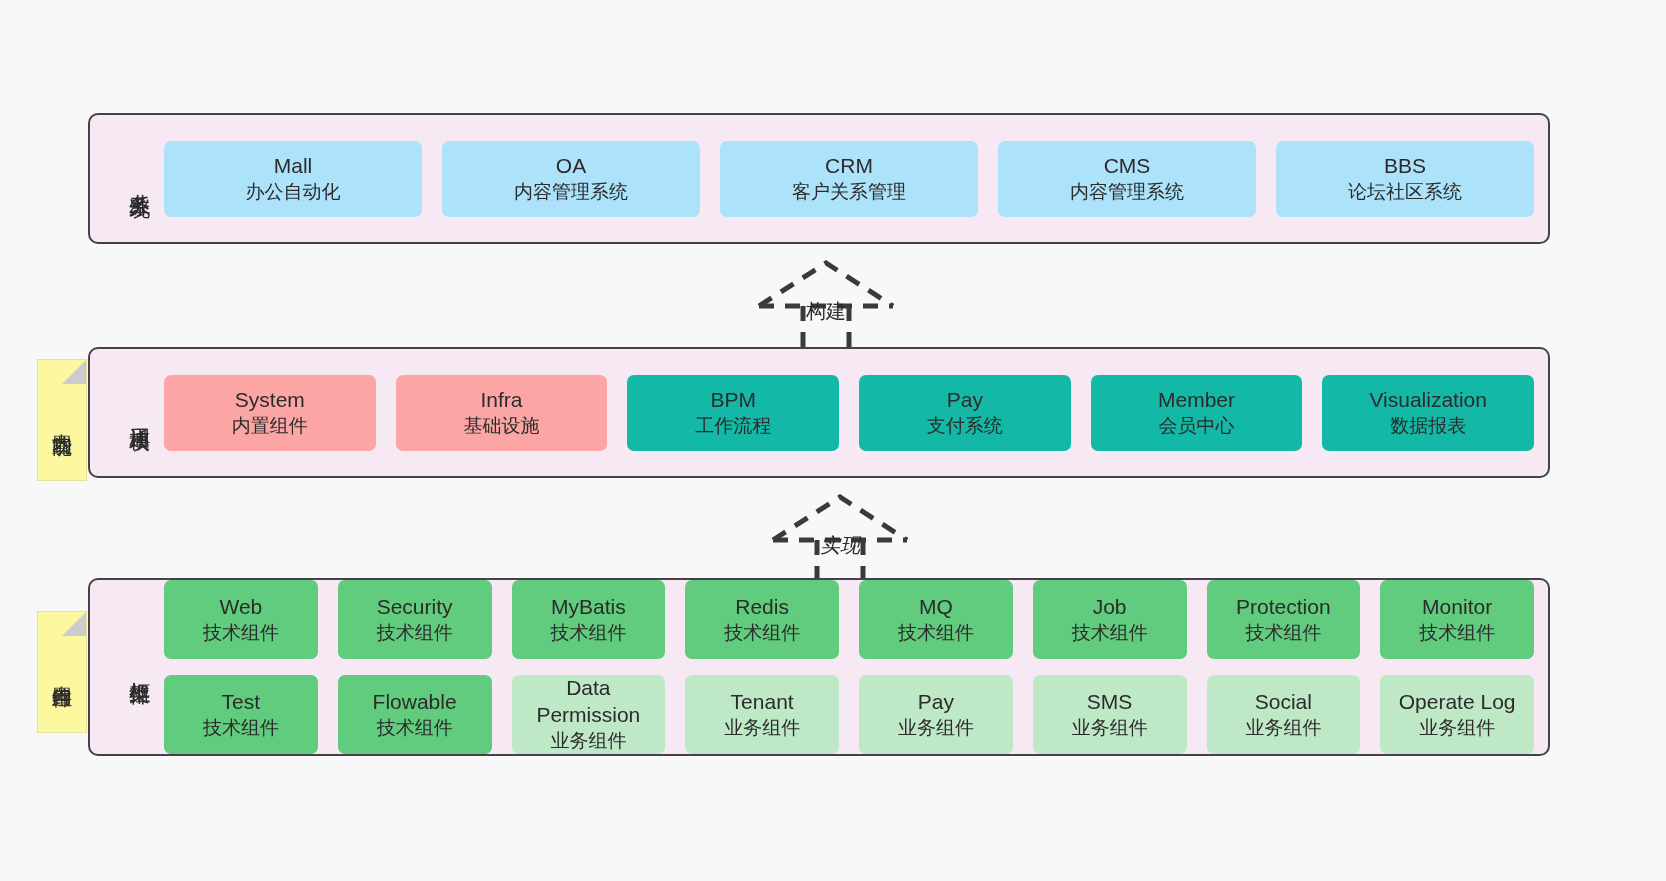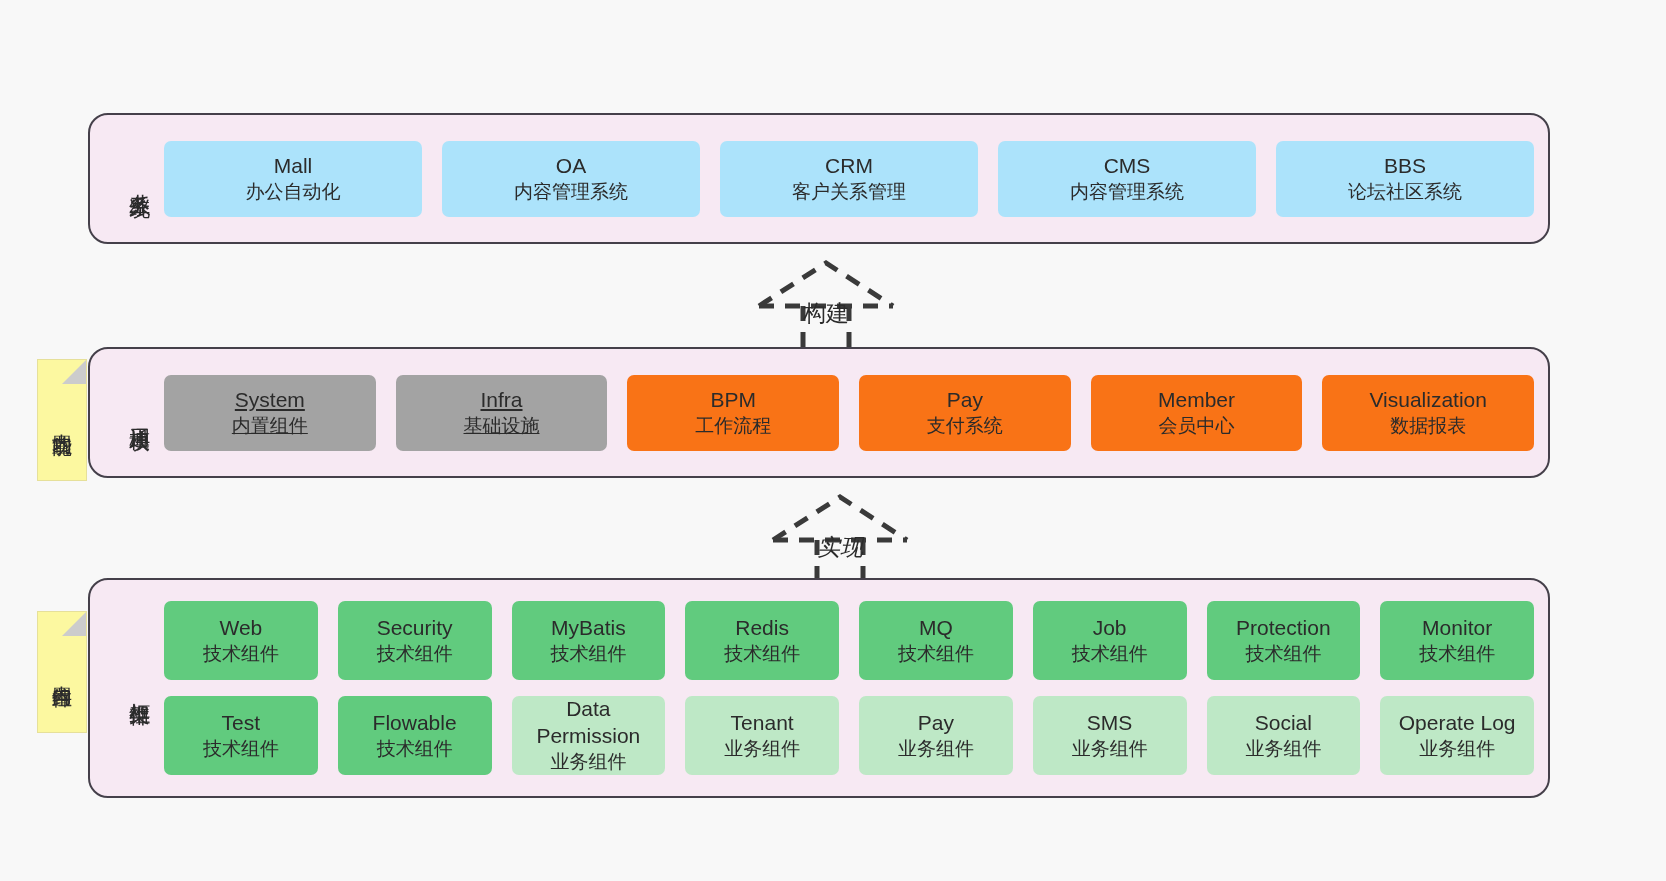--- a/index.html
+++ b/index.html
@@ -15,21 +15,21 @@
     color: #2b2b2b;
     overflow: hidden;
   }
 
   
   .layer {
     position: absolute;
     box-sizing: border-box;
     background: #f7e9f3;
     border: 2.5px solid #45404a;
-    border-radius: 20px;
+    border-radius: 10px;
     display: flex;
     align-items: stretch;
     padding-left: 28px;
   }
 
   .layer-title {
     flex: 0 0 auto;
     width: 44px;
     display: flex;
     align-items: center;
@@ -74,22 +74,22 @@
   }
   .card .en {
     font-size: 21px;
     white-space: pre-line;
   }
   .card .cn {
     font-size: 19px;
   }
 
   .c-blue        { background: #ace3fb; }
-  .c-red         { background: #a3a3a3; text-decoration: underline; }
-  .c-pink        { background: #f97316; text-align: right; }
+  .c-red         { background: #fca5a5; }
+  .c-pink        { background: #14b8a6; text-align: right; }
   .c-green       { background: #61cb7e; }
   .c-green-light { background: #bee8c6; }
 
   
   .note {
     position: absolute;
     box-sizing: border-box;
     background: #fcf8a0;
     border: 1px solid #e6e09a;
     display: flex;
@@ -124,21 +124,21 @@
   .arrow svg {
     position: absolute;
     inset: 0;
     overflow: visible;
   }
   .arrow .arrow-label {
     position: absolute;
     left: 50%;
     transform: translateX(-50%);
     top: 40px;
-    font-size: 23px;
+    font-size: 20px;
     color: #2b2b2b;
     background: transparent;
     white-space: nowrap;
     user-select: none;
   }
 </style>
 </head>
 <body>
 
 <div class="layer" id="layer-business" style="left:88px; top:113px; width:1462px; height:131px;">
@@ -224,21 +224,21 @@
     <line x1="57" y1="48" x2="57" y2="96" stroke="#3a3a3a" stroke-width="5" stroke-dasharray="15,11"></line>
     <line x1="103" y1="48" x2="103" y2="96" stroke="#3a3a3a" stroke-width="5" stroke-dasharray="15,11"></line>
   </svg>
   <span class="arrow-label">实现</span>
 </div>
 
 <div class="note" id="note-builtin-components" style="left:37px; top:611px; width:50px; height:122px;">
   <span>内置组件</span>
 </div>
 
-<div class="layer" id="layer-framework-components" style="left:88px; top:578px; width:1462px; height:220px;">
+<div class="layer" id="layer-framework-components" style="left:88px; top:578px; width:1462px; height:178px;">
   <div class="layer-title">框架组件</div>
   <div class="layer-body">
 
     <div class="row" style="height:79px;">
       <div class="card c-green">
         <span class="en">Web</span>
         <span class="cn">技术组件</span>
       </div>
       <div class="card c-green">
         <span class="en">Security</span>

